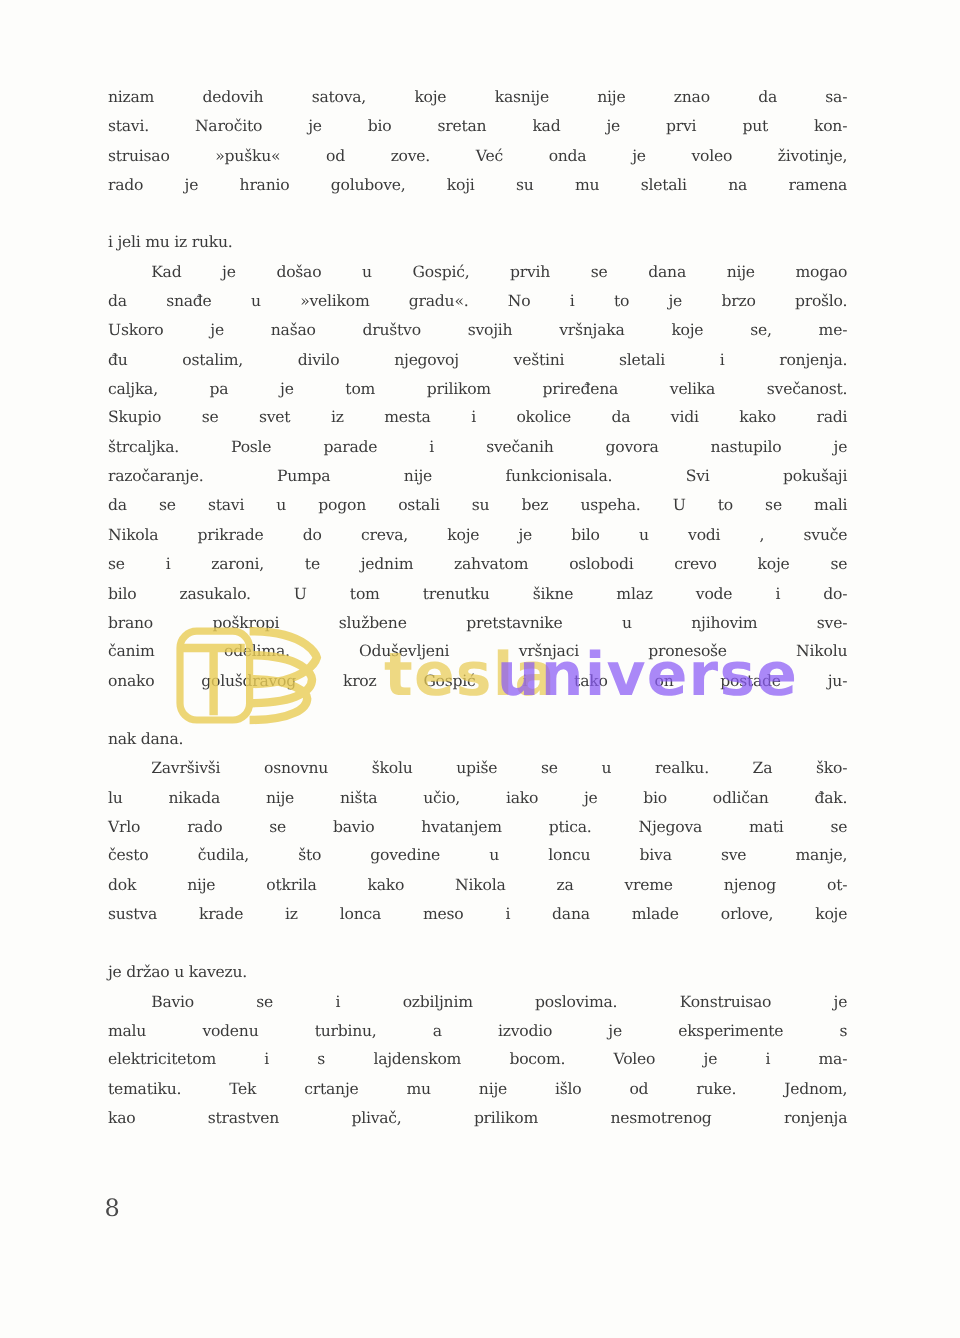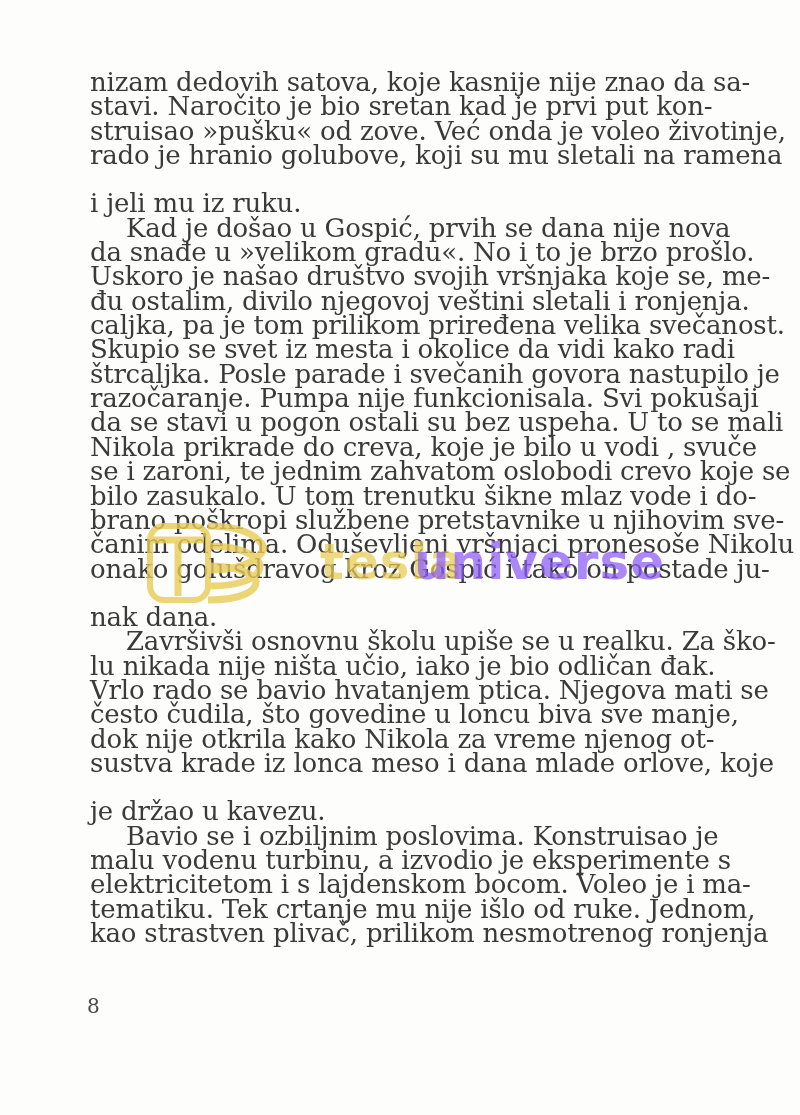--- a/index.html
+++ b/index.html
@@ -18,21 +18,21 @@
       left: 0; top: 0;
       width: 800px; height: 1115px;
       background: #fdfdfb;
     }
     .text-block {
       position: absolute;
       left: 90px;
       top: 70px;
       width: 616px;
       font-family: "DejaVu Serif", serif;
-      font-size: 26px;
+      font-size: 13px;
       line-height: 24.35px;
       color: #3a3a3a;
     }
     .line {
       display: block;
       white-space: nowrap;
       text-align: justify;
       text-align-last: justify;
       height: 24.35px;
       letter-spacing: -0.2px;
@@ -93,21 +93,21 @@
 <body>
 
 <div class="page">
 
   <div class="text-block" id="text-block">
       <span class="line">nizam dedovih satova, koje kasnije nije znao da sa-</span>
       <span class="line">stavi. Naročito je bio sretan kad je prvi put kon-</span>
       <span class="line">struisao »pušku« od zove. Već onda je voleo životinje,</span>
       <span class="line">rado je hranio golubove, koji su mu sletali na ramena</span>
       <span class="line last">i jeli mu iz ruku.</span>
-      <span class="line indent">Kad je došao u Gospić, prvih se dana nije nova</span>
+      <span class="line indent">Kad je došao u Gospić, prvih se dana nije mogao</span>
       <span class="line">da snađe u »velikom gradu«. No i to je brzo prošlo.</span>
       <span class="line">Uskoro je našao društvo svojih vršnjaka koje se, me-</span>
       <span class="line">đu ostalim, divilo njegovoj veštini sletali i ronjenja.</span>
       <span class="line">caljka, pa je tom prilikom priređena velika svečanost.</span>
       <span class="line">Skupio se svet iz mesta i okolice da vidi kako radi</span>
       <span class="line">štrcaljka. Posle parade i svečanih govora nastupilo je</span>
       <span class="line">razočaranje. Pumpa nije funkcionisala. Svi pokušaji</span>
       <span class="line">da se stavi u pogon ostali su bez uspeha. U to se mali</span>
       <span class="line">Nikola prikrade do creva, koje je bilo u vodi , svuče</span>
       <span class="line">se i zaroni, te jednim zahvatom oslobodi crevo koje se</span>

